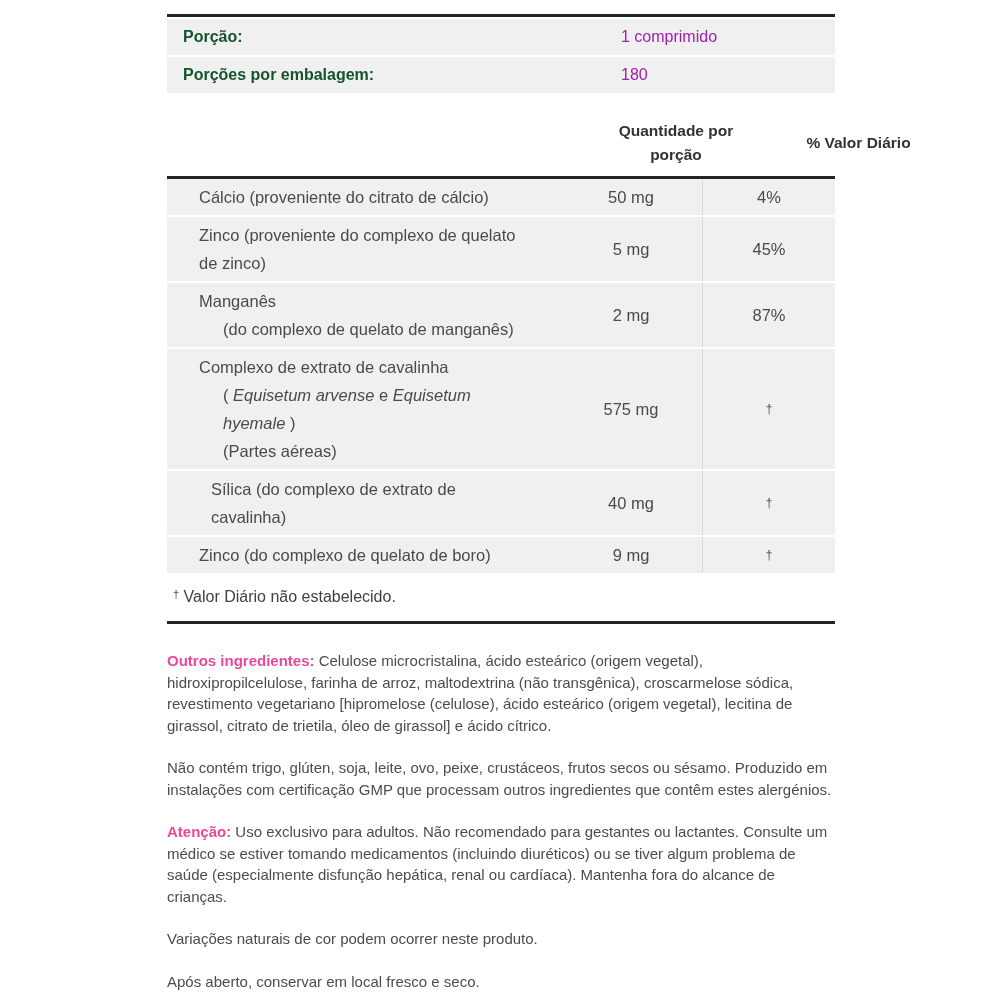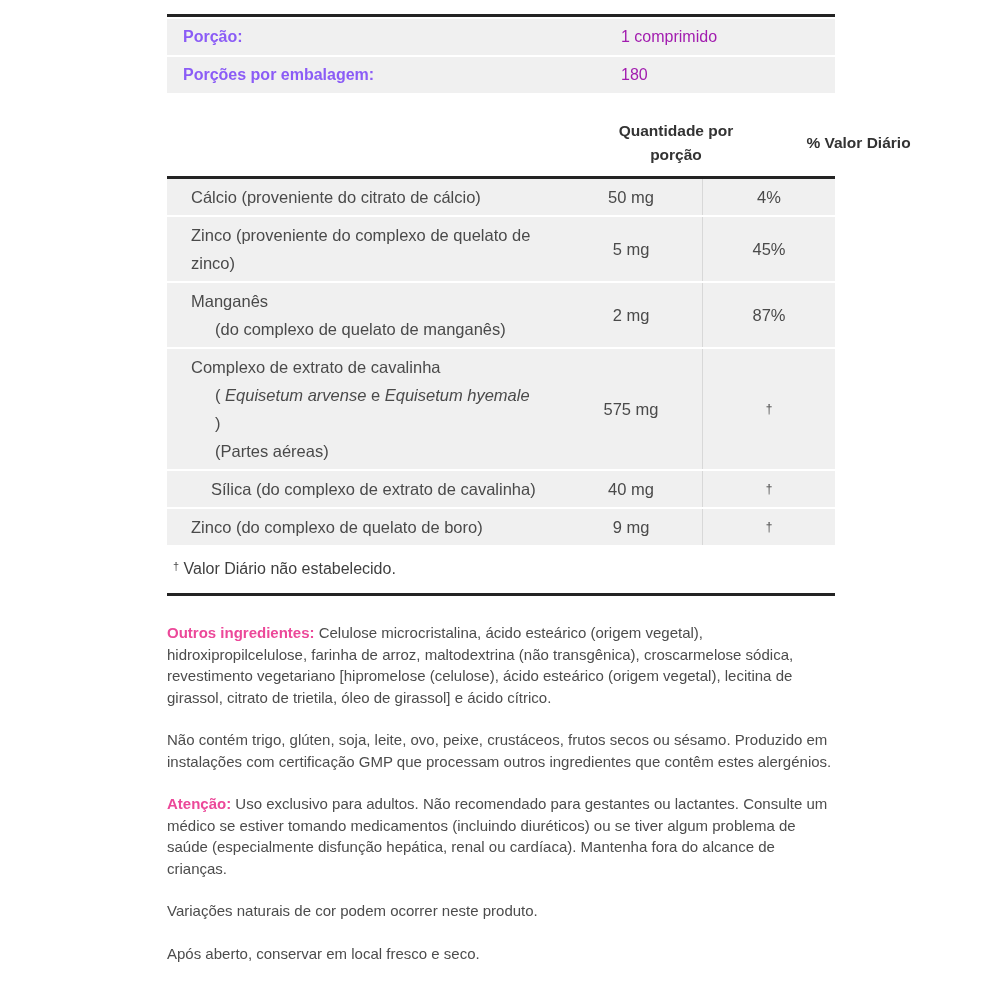--- a/index.html
+++ b/index.html
@@ -33,21 +33,21 @@
     height: 36px;
     margin-top: 2px;
     background: #f0f0f0;
     display: flex;
     align-items: center;
   }
   .serving-label {
     padding-left: 16px;
     font-weight: 700;
     font-size: 16px;
-    color: #8b5cf6;
+    color: #14532d;
   }
   .serving-value {
     position: absolute;
     left: 454px;
     font-size: 16px;
     color: #a21caf;
   }
   
   .col-headers {
     margin-top: 24px;
@@ -67,21 +67,21 @@
     text-align: center;
   }
   
   .nrow {
     display: grid;
     grid-template-columns: 393px 142px 133px;
     background: #f0f0f0;
     border-bottom: 2px solid #ffffff;
   }
   .ncell-name {
-    padding: 4px 24px;
+    padding: 4px 32px;
     font-size: 16.5px;
     line-height: 28px;
     color: #4a4a4a;
   }
   .ncell-name .subline { display: block; padding-left: 24px; }
   .ncell-name.indented { padding-left: 44px; }
   .latin { font-style: italic; }
   .ncell-amount, .ncell-dv {
     display: flex;
     align-items: center;

